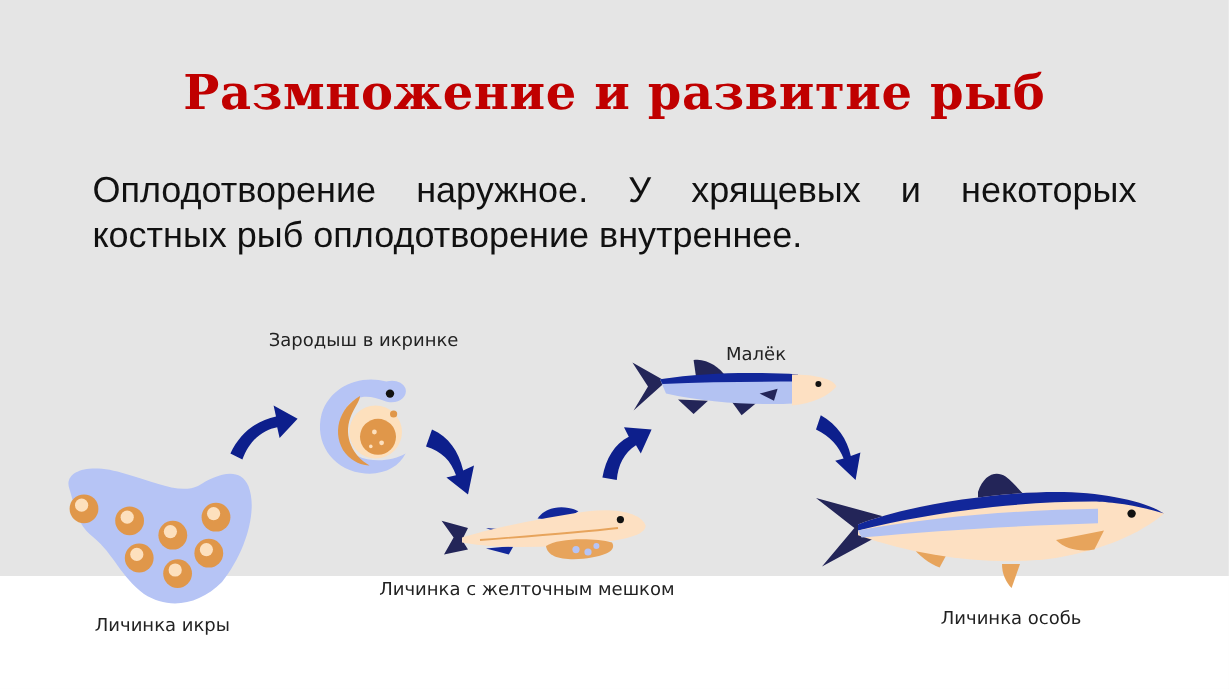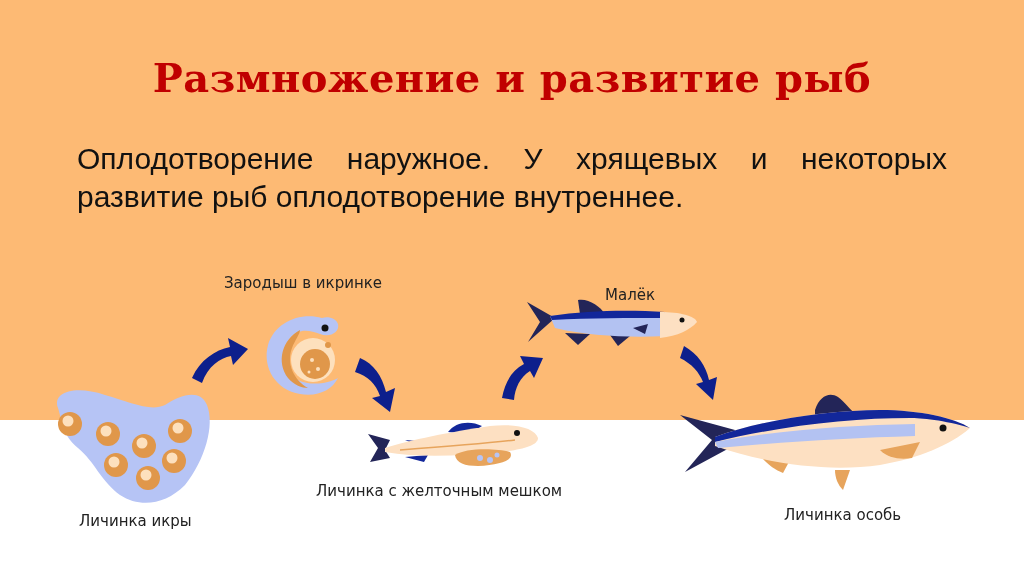--- a/index.html
+++ b/index.html
@@ -1,17 +1,17 @@
 <!DOCTYPE html>
 <html><head>
   <meta charset="utf-8">
   <style>
     html, body { margin: 0; padding: 0; background: #ffffff; }
     body { width: 1024px; height: 574px; position: relative; overflow: hidden; }
-    .slide { position: absolute; left: 0; top: 0; width: 1024px; height: 420px; background: #fdba74; }
+    .slide { position: absolute; left: 0; top: 0; width: 1024px; height: 480px; background: #e5e5e5; }
     .title {
       position: absolute; left: 0; top: 54px; width: 1024px; text-align: center;
       font-family: "DejaVu Serif", serif; font-weight: bold; font-size: 40px;
       color: #c00000; letter-spacing: 0.5px;
     }
     .body-text {
       position: absolute; left: 77px; top: 140px; width: 870px;
       font-family: Liberation Sans, sans-serif; font-size: 30px; line-height: 38px;
       color: #111; text-align: justify; text-align-last: left;
     }
@@ -25,21 +25,21 @@
   </style>
 </head>
 <body>
 
 <div class="slide">
 
   <div class="title">Размножение и развитие рыб</div>
 
   <div class="body-text">
     <span class="line1">Оплодотворение наружное. У хрящевых и некоторых</span>
-    <span class="line2">развитие рыб оплодотворение внутреннее.</span>
+    <span class="line2">костных рыб оплодотворение внутреннее.</span>
   </div>
 
   <svg class="art" width="1024" height="574" viewBox="0 0 1024 574">
 
     <g>
       <path d="M 58 408 C 52 392, 75 385, 105 395 C 130 402, 150 412, 165 405 C 180 395, 200 388, 207 405 C 215 425, 205 460, 185 485 C 165 505, 140 508, 120 495 C 100 480, 95 462, 78 448 C 62 435, 62 420, 58 408 Z" fill="#b6c4f5"></path>
       <g fill="#e0974a">
         <circle cx="70" cy="424" r="12"></circle>
         <circle cx="108" cy="434" r="12"></circle>
         <circle cx="144" cy="446" r="12"></circle>

